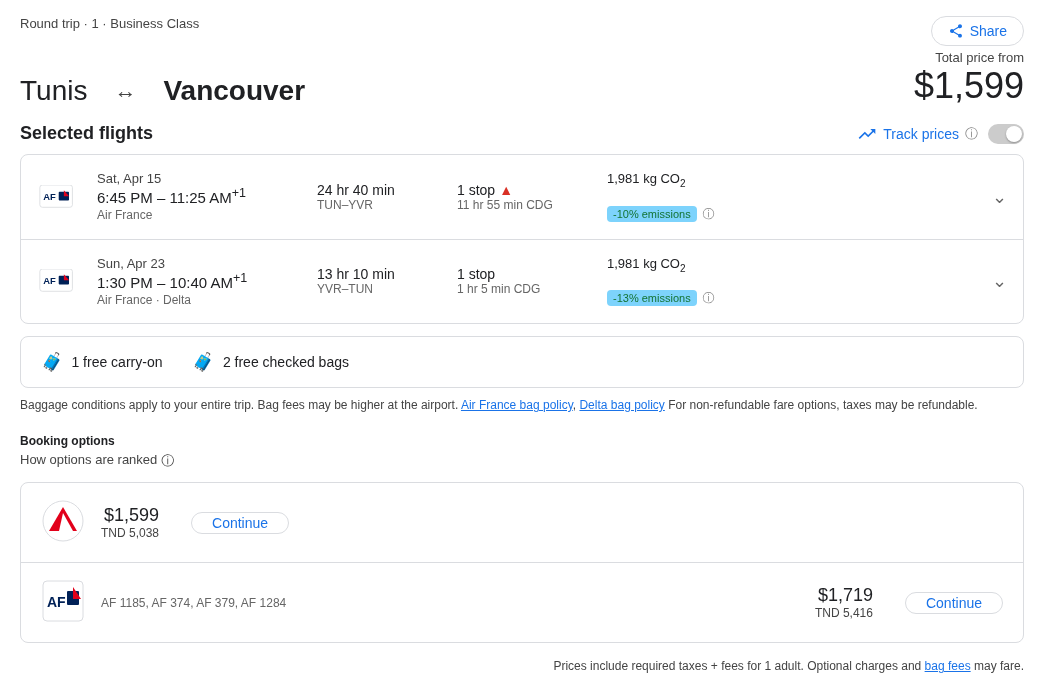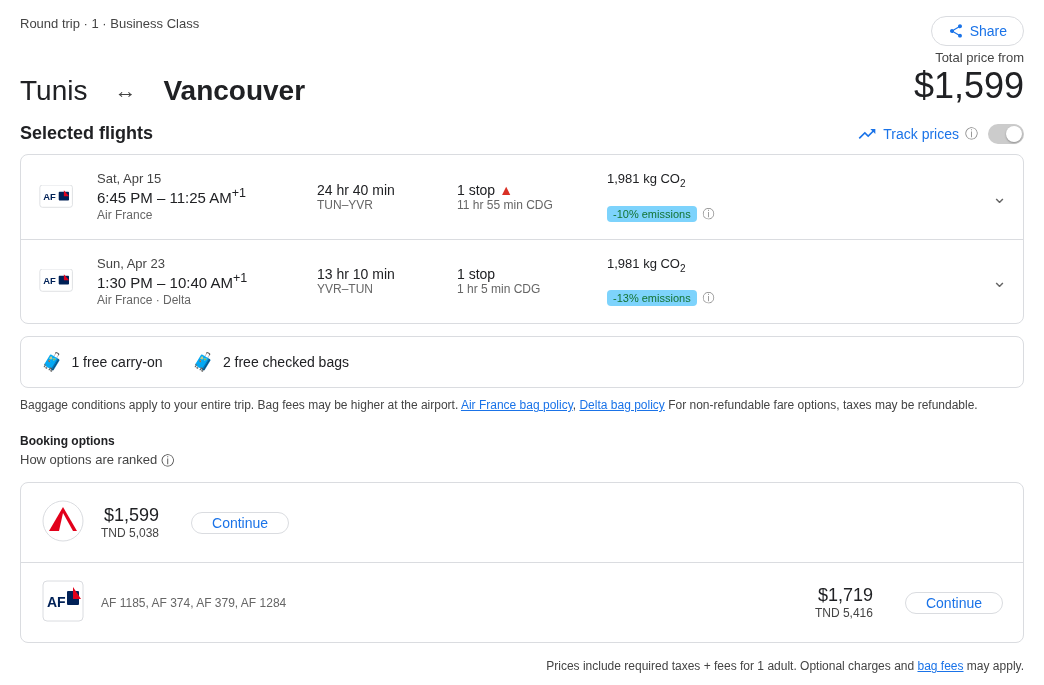--- a/index.html
+++ b/index.html
@@ -480,14 +480,14 @@
     </div>
     <div class="booking-price">
       <div class="booking-price-main">$1,719</div>
       <div class="booking-price-sub">TND 5,416</div>
     </div>
     <button class="continue-btn">Continue</button>
   </div>
 </div>
 
 <div class="footer-note">
-  <span>Prices include required taxes + fees for 1 adult. Optional charges and </span><a href="#">bag fees</a><span> may apply.</span>
+  <span>Prices include required taxes + fees for 1 adult. Optional charges and </span><a href="#">bag fees</a><span> may fare.</span>
 </div>
 
 </body></html>

